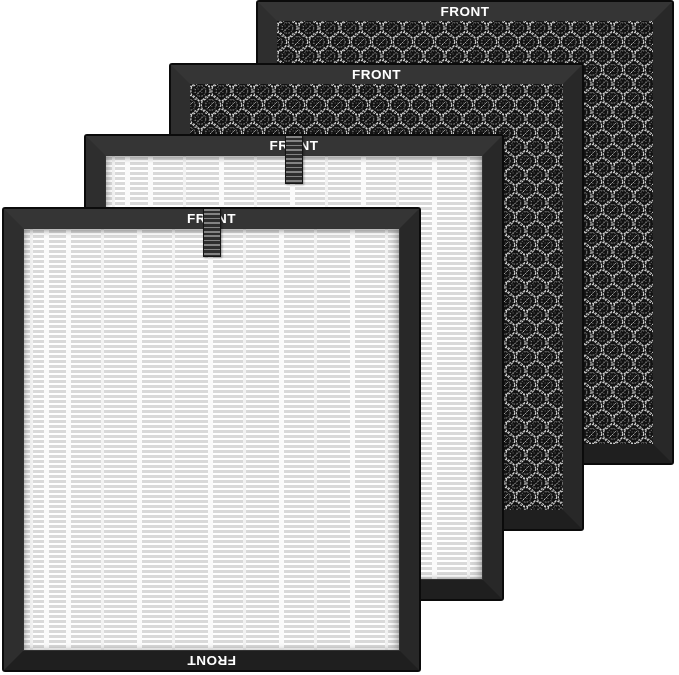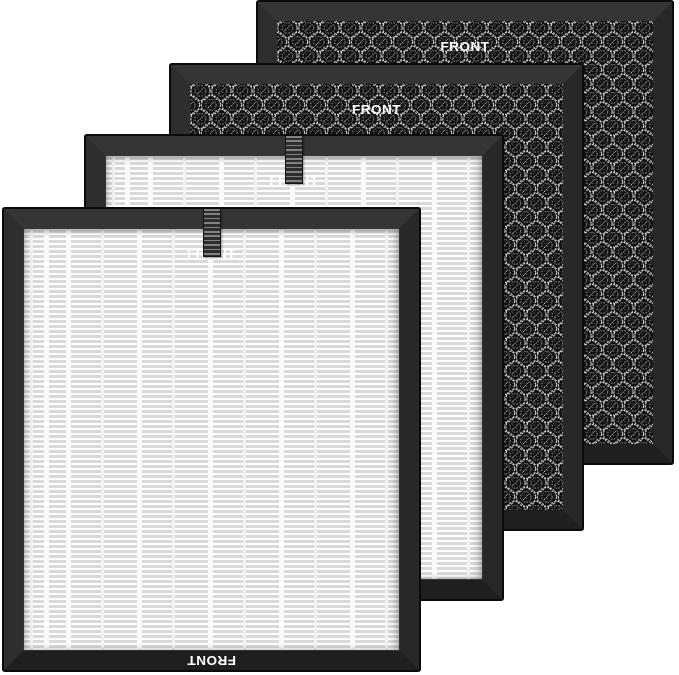--- a/index.html
+++ b/index.html
@@ -54,21 +54,20 @@
   .front-label{
     position:absolute;
     top:-19px;left:0;right:0;
     height:19px;line-height:19px;
     text-align:center;
     color:#ffffff;
     font-weight:bold;
     font-size:13.5px;
     letter-spacing:.5px;
     z-index:2;
-    margin-top:35px;
   }
   .front-label.bottom{
     top:auto;bottom:-19px;
     transform:rotate(180deg);
   }
   
   .pull-tab{
     position:absolute;
     top:-19px;left:50%;
     width:18px;height:48px;

